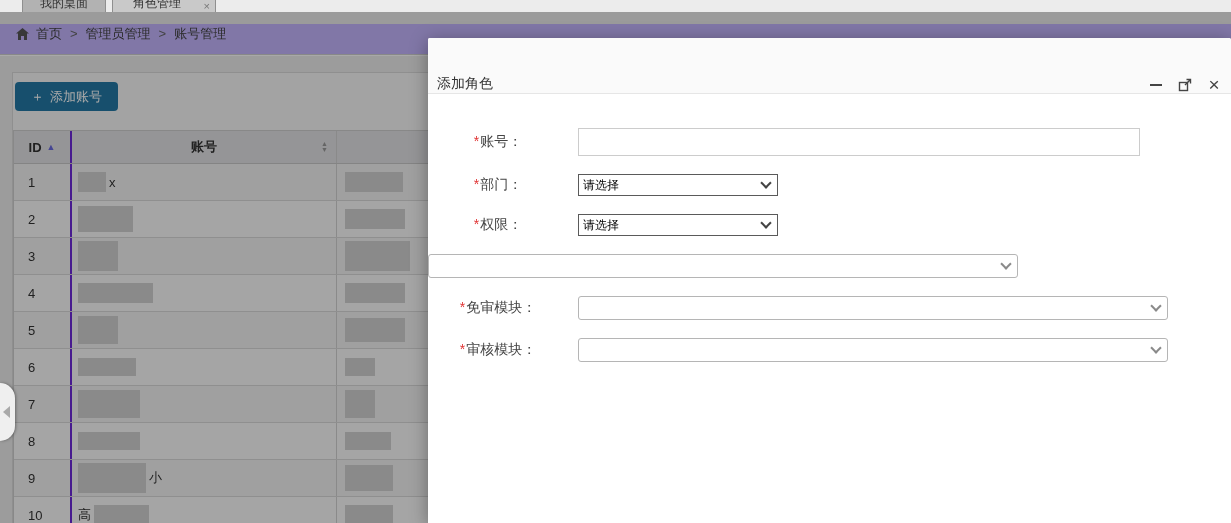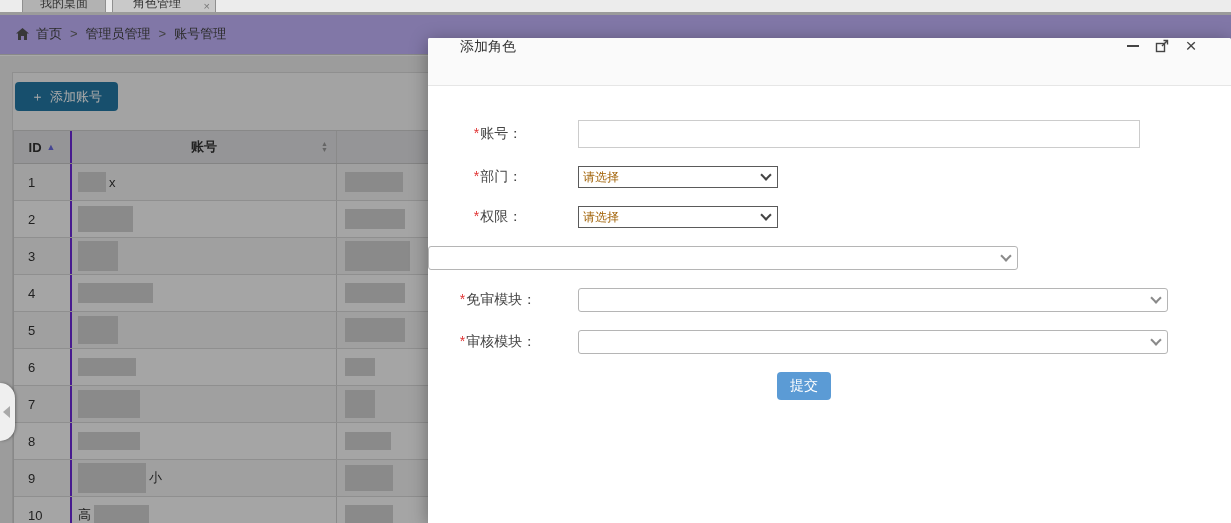--- a/index.html
+++ b/index.html
@@ -1,20 +1,20 @@
 <!DOCTYPE html>
 <html><head>
 <meta charset="utf-8">
 <style>
   * { margin:0; padding:0; box-sizing:border-box; }
   html,body { width:1231px; height:523px; overflow:hidden; }
   body { position:relative; background:#fff; font-family:"Liberation Sans","DejaVu Sans",sans-serif; color:#333; }
 
   
-  .tabstrip { position:absolute; left:0; top:0; width:1231px; height:15px; background:#ececec; overflow:hidden; z-index:5; }
+  .tabstrip { position:absolute; left:0; top:0; width:1231px; height:24px; background:#ececec; overflow:hidden; z-index:5; }
   .tab { position:absolute; top:-16px; height:28px; line-height:36px; text-align:center;
          font-size:12px; color:#333; border:1px solid #8f8f8f; border-bottom:none; border-radius:5px 5px 0 0; }
   .tab1 { left:22px; width:84px; background:#b2b2b2; }
   .tab2 { left:112px; width:104px; background:#c9c9c9; padding-right:14px; }
   .tab-close { position:absolute; right:5px; top:16px; font-size:11px; line-height:11px; color:#777; }
 
   
   .crumbbar { position:absolute; left:0; top:12px; width:1231px; height:43px; background:#c4b5fd;
               border-top:1px solid #aaa; border-bottom:1px solid #cfcfcf; display:flex; align-items:center; padding-left:16px; font-size:13px; color:#444; }
   .crumbbar .sep { margin:0 8px; color:#666; }
@@ -45,34 +45,34 @@
                      border-radius:0 30px 30px 0; box-shadow:1px 0 3px rgba(0,0,0,.35); z-index:30; }
   .collapse-handle .arr { position:absolute; left:3px; top:23px; width:0; height:0;
                           border-top:6px solid transparent; border-bottom:6px solid transparent; border-right:7px solid #a9a9a9; }
 
   
   .overlay { position:absolute; left:0; top:12px; width:1231px; height:511px; background:rgba(0,0,0,0.34); z-index:10; }
 
   
   .modal { position:absolute; left:428px; top:38px; width:803px; height:485px; background:#fff; z-index:20;
            box-shadow:0 3px 18px rgba(0,0,0,.35); border-radius:2px 2px 0 0; }
-  .modal-head { height:48px; background:#fafafa; border-bottom:1px solid #e6e6e6; display:flex; align-items:flex-start;
-                padding:0 32px; border-radius:2px 2px 0 0; }
+  .modal-head { height:56px; background:#fafafa; border-bottom:1px solid #e6e6e6; display:flex; align-items:flex-end;
+                padding:0 9px; border-radius:2px 2px 0 0; }
   .modal-title { font-size:14px; color:#333; }
   .modal-controls { margin-left:auto; display:flex; align-items:center; gap:13px; color:#444; }
   .mc { width:16px; height:16px; display:flex; align-items:center; justify-content:center; cursor:pointer; font-size:16px; }
   .mc.min span { display:block; width:12px; height:2px; background:#444; }
   .mc.cls { font-size:19px; color:#444; }
   .modal-body { padding-top:34px; }
   .form-row { display:flex; align-items:center; margin-bottom:18px; }
   .flabel { width:150px; text-align:center; padding-right:10px; font-size:14px; color:#444; }
   .req { color:#e03333; margin-right:1px; }
   .tinput { width:562px; height:28px; border:1px solid #ccc; background:#fff; font-size:13px; padding:0 6px; outline:none; }
   .sel { position:relative; display:flex; align-items:center; background:#fff; cursor:pointer; }
-  .sel-s { width:200px; height:22px; border:1px solid #5a5a5a; font-size:12px; padding:0 4px; color:#a16207; }
+  .sel-s { width:200px; height:22px; border:1px solid #5a5a5a; font-size:12px; padding:0 4px; color:#000000; }
   .sel-w { width:590px; height:24px; border:1px solid #b5b5b5; border-radius:3px; font-size:12px; padding:0 6px; color:#333; }
   .chev { position:absolute; right:7px; top:50%; width:8px; height:8px; margin-top:-6px;
           border-right:2px solid #444; border-bottom:2px solid #444; transform:rotate(45deg); }
   .sel-w .chev { border-color:#8a8a8a; }
   .submit-row { margin-top:17px; }
   .submit-btn { margin-left:349px; width:54px; height:28px; background:#5b9bd5; color:#fff; border:none;
                 border-radius:4px; font-size:14px; cursor:pointer; }
 </style>
 </head>
 <body>
@@ -274,17 +274,14 @@
           </div>
         </div>
         <div class="form-row">
           <label class="flabel"><span class="req">*</span>审核模块：</label>
           <div class="sel sel-w">
             <span class="selval"></span>
             <span class="chev"></span>
           </div>
         </div>
       </div>
-    <div class="form-row submit-row">
-      <button class="submit-btn">提交</button>
-    </div>
   </div>
 </div>
 
 </body></html>

